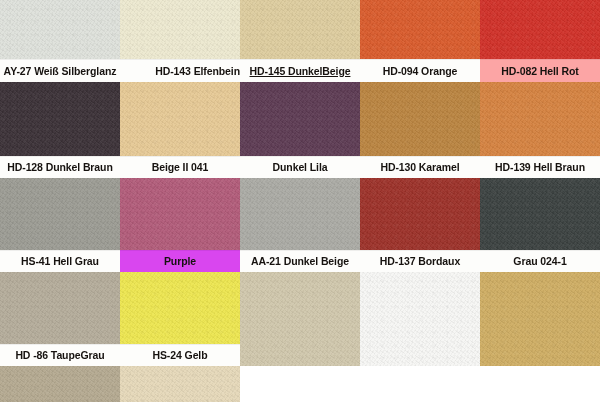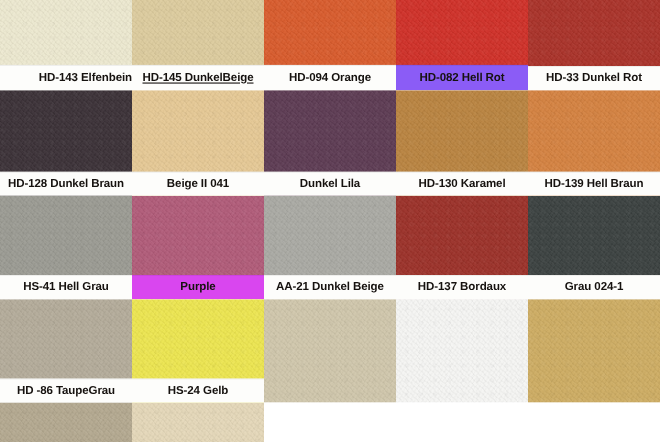--- a/index.html
+++ b/index.html
@@ -88,50 +88,50 @@
 
   
   .row-1 .swatch-label-band { height: 23px; }
 </style>
 </head>
 <body>
 
 <div id="swatch-chart">
 
   <div class="swatch-cell row-1">
+    <div class="swatch-color" style="background-color: rgb(221, 224, 218);"></div>
+    <div class="swatch-label-band" style="background-color: rgb(253, 253, 251);">
+      <span class="swatch-label-text" style="color: rgb(22, 18, 15);">AY-27 Weiß Silberglanz</span>
+    </div>
+  </div>
+  <div class="swatch-cell row-1">
     <div class="swatch-color" style="background-color: rgb(236, 232, 207);"></div>
     <div class="swatch-label-band" style="background-color: rgb(253, 253, 251); justify-content: flex-end;">
       <span class="swatch-label-text" style="color: rgb(22, 18, 15);">HD-143 Elfenbein</span>
     </div>
   </div>
   <div class="swatch-cell row-1">
     <div class="swatch-color" style="background-color: rgb(220, 203, 157);"></div>
     <div class="swatch-label-band" style="background-color: rgb(253, 253, 251);">
       <span class="swatch-label-text" style="color: rgb(22, 18, 15); text-decoration: underline;">HD-145 DunkelBeige</span>
     </div>
   </div>
   <div class="swatch-cell row-1">
     <div class="swatch-color" style="background-color: rgb(216, 90, 43);"></div>
     <div class="swatch-label-band" style="background-color: rgb(253, 253, 251);">
       <span class="swatch-label-text" style="color: rgb(22, 18, 15);">HD-094 Orange</span>
     </div>
   </div>
   <div class="swatch-cell row-1">
     <div class="swatch-color" style="background-color: rgb(207, 47, 39);"></div>
-    <div class="swatch-label-band" style="background-color: #8b5cf6;">
+    <div class="swatch-label-band" style="background-color: #fca5a5;">
       <span class="swatch-label-text" style="color: rgb(22, 18, 15);">HD-082 Hell Rot</span>
     </div>
   </div>
 
-  <div class="swatch-cell row-2">
-    <div class="swatch-color" style="background-color: rgb(169, 49, 40);"></div>
-    <div class="swatch-label-band" style="background-color: rgb(253, 253, 251);">
-      <span class="swatch-label-text" style="color: rgb(22, 18, 15);">HD-33 Dunkel Rot</span>
-    </div>
-  </div>
   <div class="swatch-cell row-2">
     <div class="swatch-color" style="background-color: rgb(58, 48, 54);"></div>
     <div class="swatch-label-band" style="background-color: rgb(253, 253, 251);">
       <span class="swatch-label-text" style="color: rgb(22, 18, 15);">HD-128 Dunkel Braun</span>
     </div>
   </div>
   <div class="swatch-cell row-2">
     <div class="swatch-color" style="background-color: rgb(229, 200, 148);"></div>
     <div class="swatch-label-band" style="background-color: rgb(253, 253, 251);">
       <span class="swatch-label-text" style="color: rgb(22, 18, 15);">Beige II 041</span>

